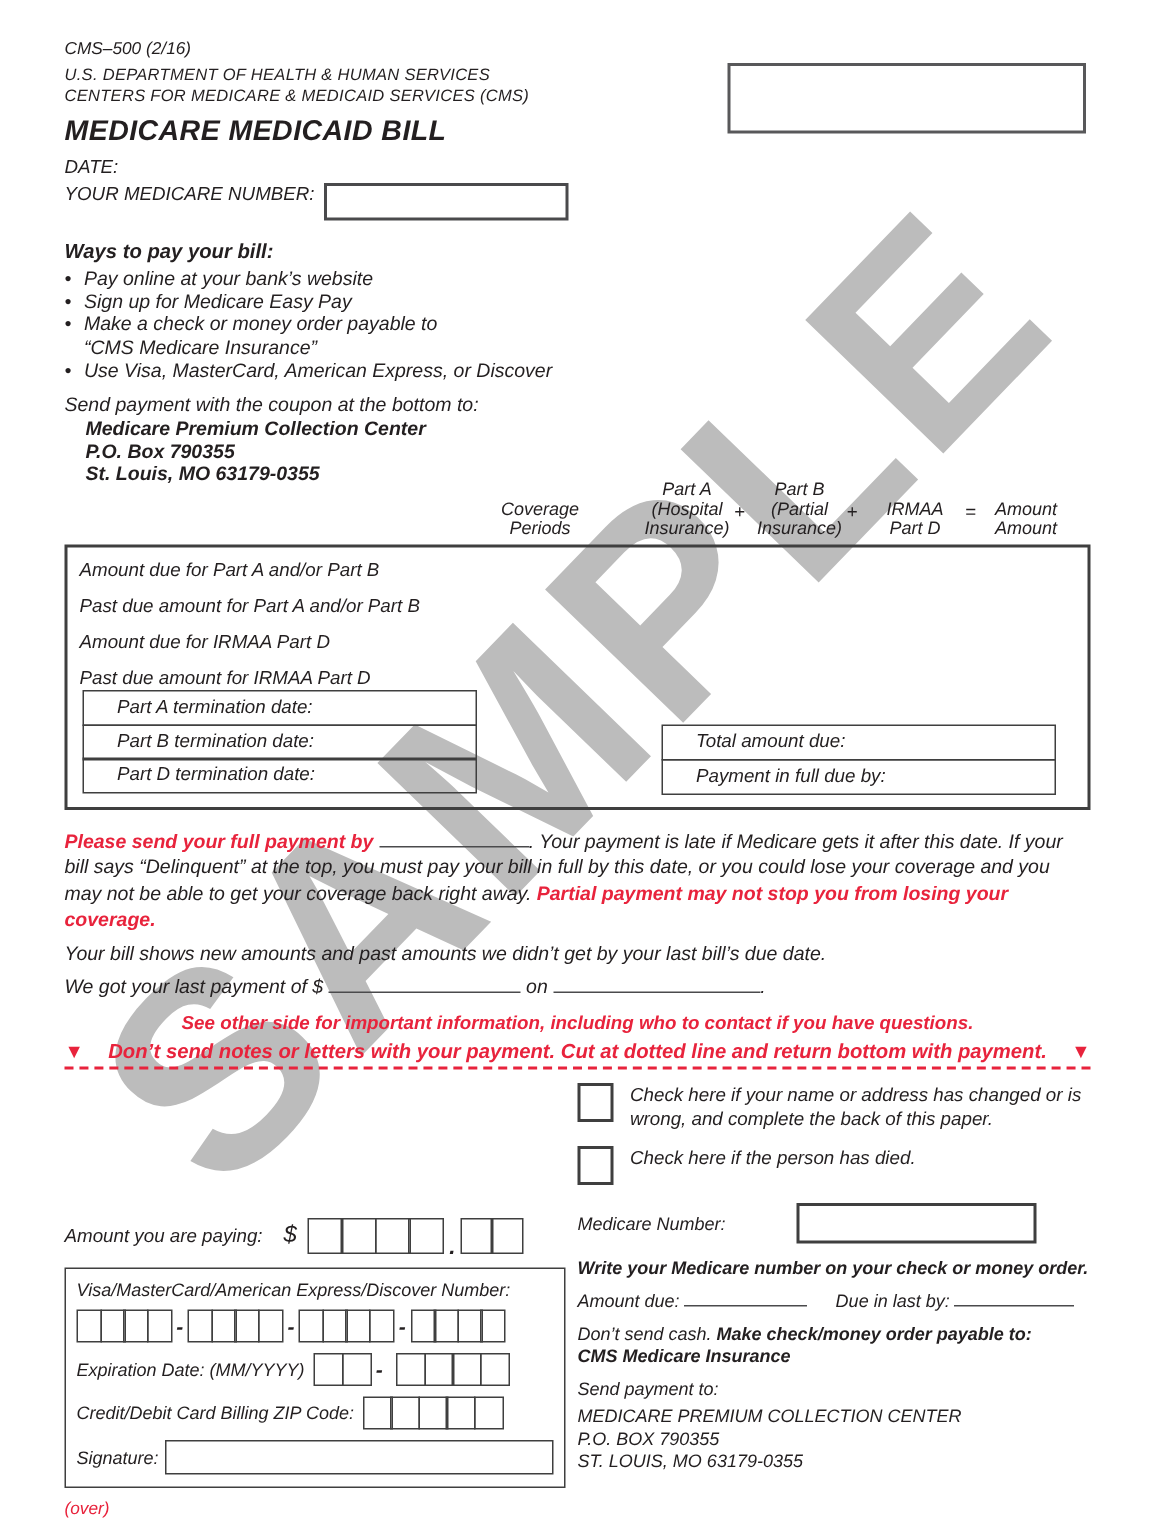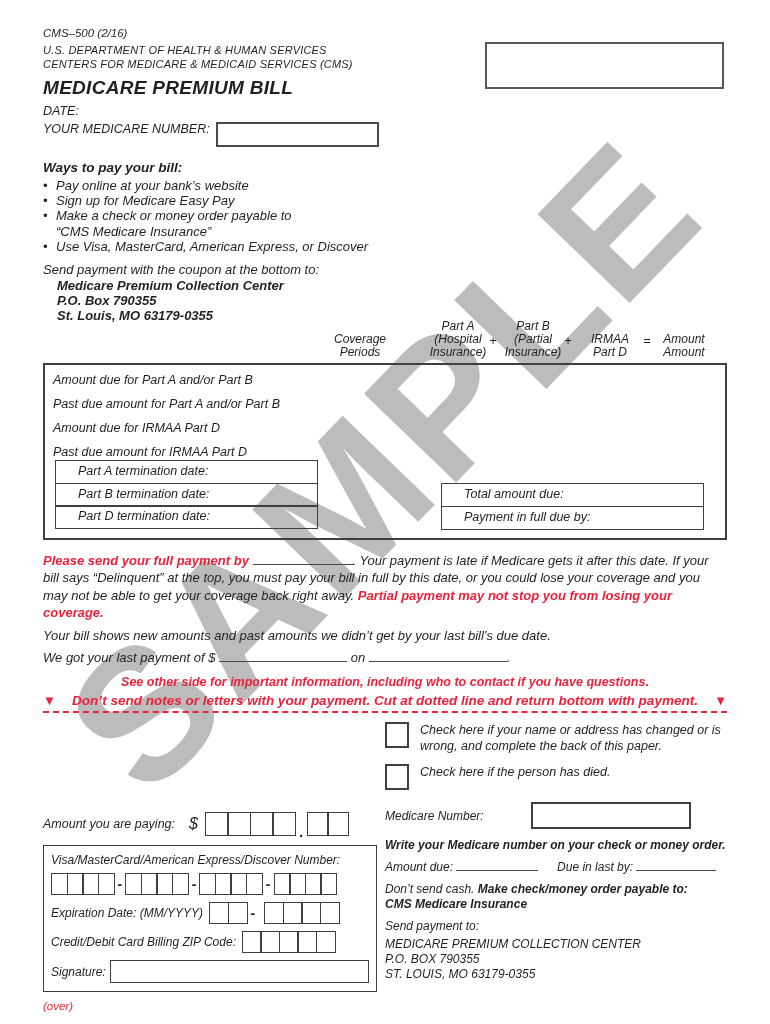--- a/index.html
+++ b/index.html
@@ -119,21 +119,21 @@
 
   <div class="content">
 
     <div class="form-number">CMS–500 (2/16)</div>
     <div class="dept">
       <div>U.S. DEPARTMENT OF HEALTH &amp; HUMAN SERVICES</div>
       <div>CENTERS FOR MEDICARE &amp; MEDICAID SERVICES (CMS)</div>
     </div>
     <div class="header-blank-box"></div>
 
-    <div class="title">MEDICARE PREMIUM BILL</div>
+    <div class="title">MEDICARE MEDICAID BILL</div>
 
     <div class="date-row">DATE:</div>
 
     <div class="mednum-row">
       <span>YOUR MEDICARE NUMBER:</span>
       <span class="mednum-box"></span>
     </div>
 
     <div class="ways-head">Ways to pay your bill:</div>
     <div class="bullets">

